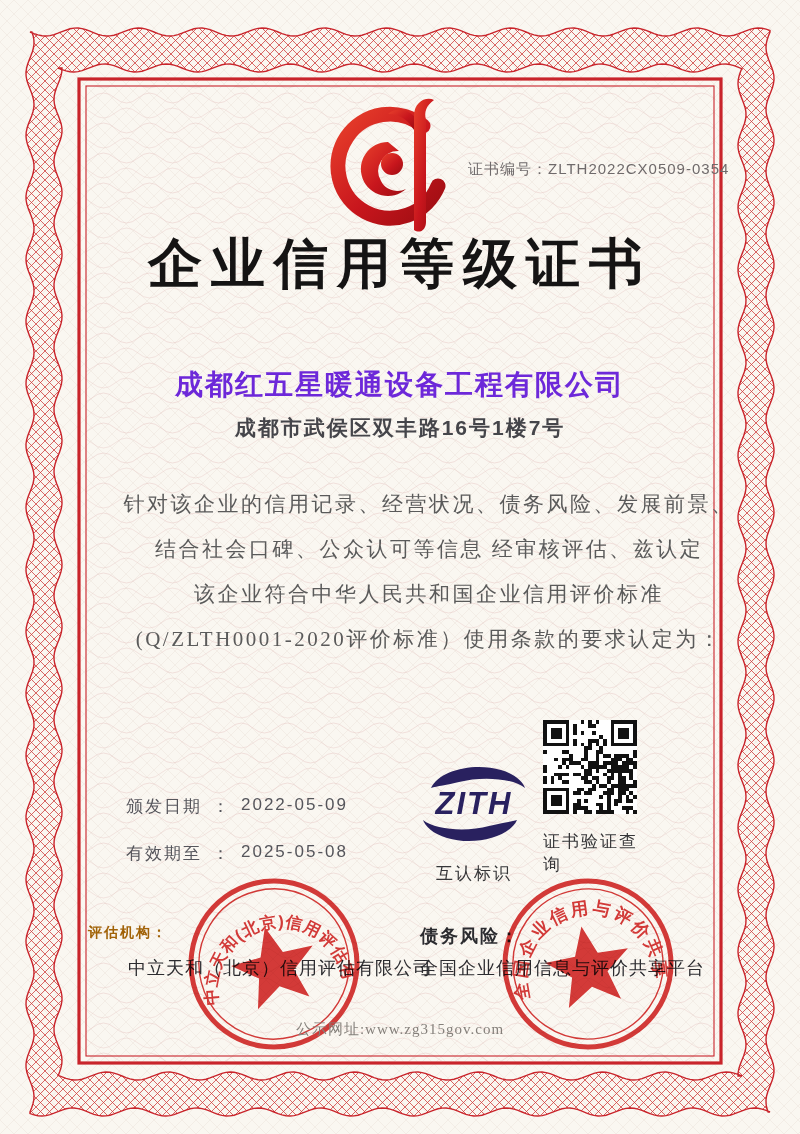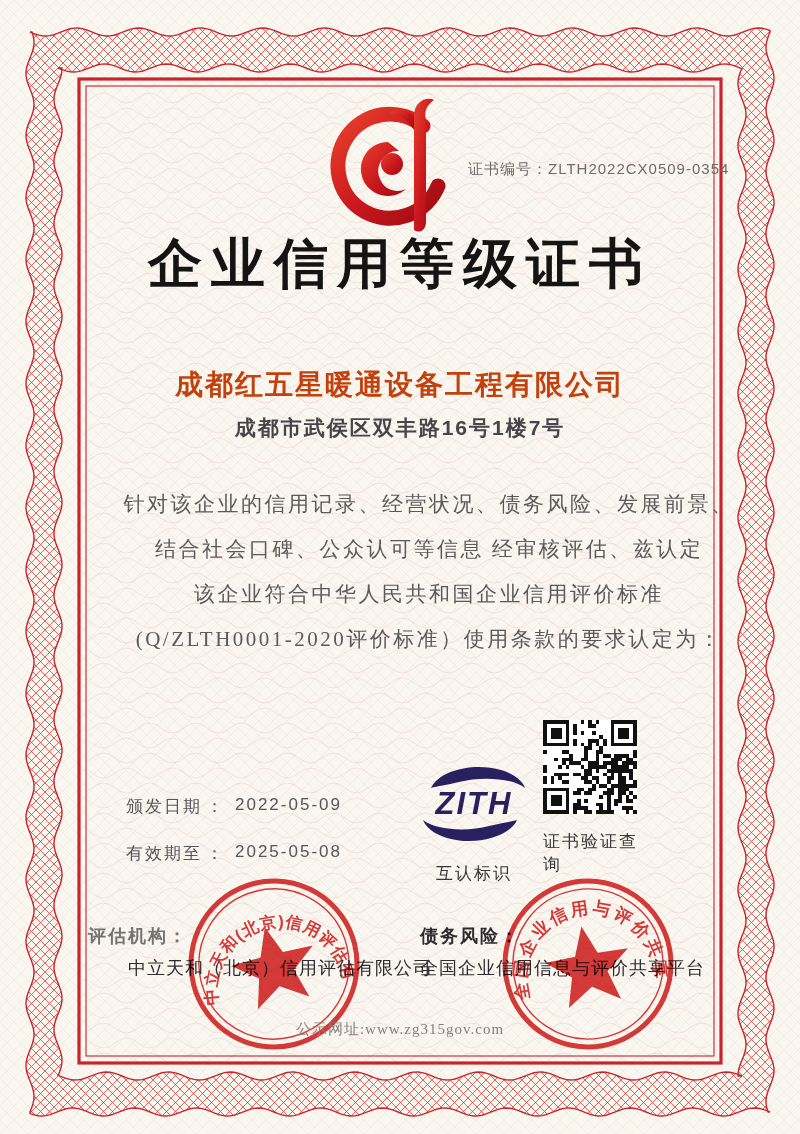--- a/index.html
+++ b/index.html
@@ -8,37 +8,37 @@
     background:#faf7f1;overflow:hidden;
     font-family:"Liberation Sans","DejaVu Sans",sans-serif;
   }
   .deco{position:absolute;left:0;top:0;width:800px;height:1134px;pointer-events:none;}
   .abs{position:absolute;}
   .center{left:0;width:800px;text-align:center;}
 
   .cert-no{top:160px;left:468px;font-size:15px;color:#6f6a6b;letter-spacing:1px;text-align:center;}
   .title{top:228px;font-size:54px;font-weight:bold;color:#151414;letter-spacing:9px;
          font-family:"Liberation Serif","DejaVu Serif",serif;}
-  .company{top:366px;font-size:28px;font-weight:bold;color:#c2410c;letter-spacing:2px;}
+  .company{top:366px;font-size:28px;font-weight:bold;color:#6d28d9;letter-spacing:2px;}
   .address{top:414px;font-size:21px;color:#45454a;letter-spacing:2px;font-weight:bold;}
   .bodytext{top:482px;font-size:21px;color:#5a5a5a;line-height:45px;letter-spacing:2.5px;
             font-family:"Liberation Serif","DejaVu Serif",serif;padding-left:29px;}
   .rating{top:656px;font-size:46px;color:#4c4c55;letter-spacing:8px;font-weight:bold;
           font-family:"Liberation Serif","DejaVu Serif",serif;}
 
   .daterow{left:126px;font-size:17px;color:#55555b;letter-spacing:2px;display:flex;}
-  .daterow .lbl{margin-right:4px;}
+  .daterow .lbl{margin-right:10px;}
   .daterow .col{margin-right:10px;}
   .issue{top:795px;} .valid{top:842px;}
 
   .zith-box{left:414px;top:762px;width:120px;text-align:center;}
   .qr-box{left:543px;top:720px;width:100px;text-align:left;}
   .mark-label{font-size:17px;color:#363638;letter-spacing:2px;margin-top:12px;}
 
-  .agency-label{left:88px;top:924px;font-size:18px;color:#737373;letter-spacing:2px;font-weight:bold;}
+  .agency-label{left:88px;top:924px;font-size:14px;color:#a16207;letter-spacing:2px;font-weight:bold;}
   .agency-name{left:88px;top:956px;font-size:18px;color:#2c2c30;letter-spacing:1px;padding-left:40px;}
   .platform-label{left:420px;top:924px;font-size:18px;color:#2c2c30;letter-spacing:2px;font-weight:bold;}
   .platform-name{left:420px;top:956px;font-size:18px;color:#2c2c30;letter-spacing:1px;}
 
   .stamp{opacity:.88;mix-blend-mode:multiply;}
   .stamp-left{left:186px;top:876px;transform:rotate(-14deg);}
   .stamp-right{left:500px;top:876px;transform:rotate(-10deg);}
 
   .url-line{top:1020px;font-size:15px;color:#85807b;letter-spacing:1px;
             font-family:"Liberation Serif","DejaVu Serif",serif;}

